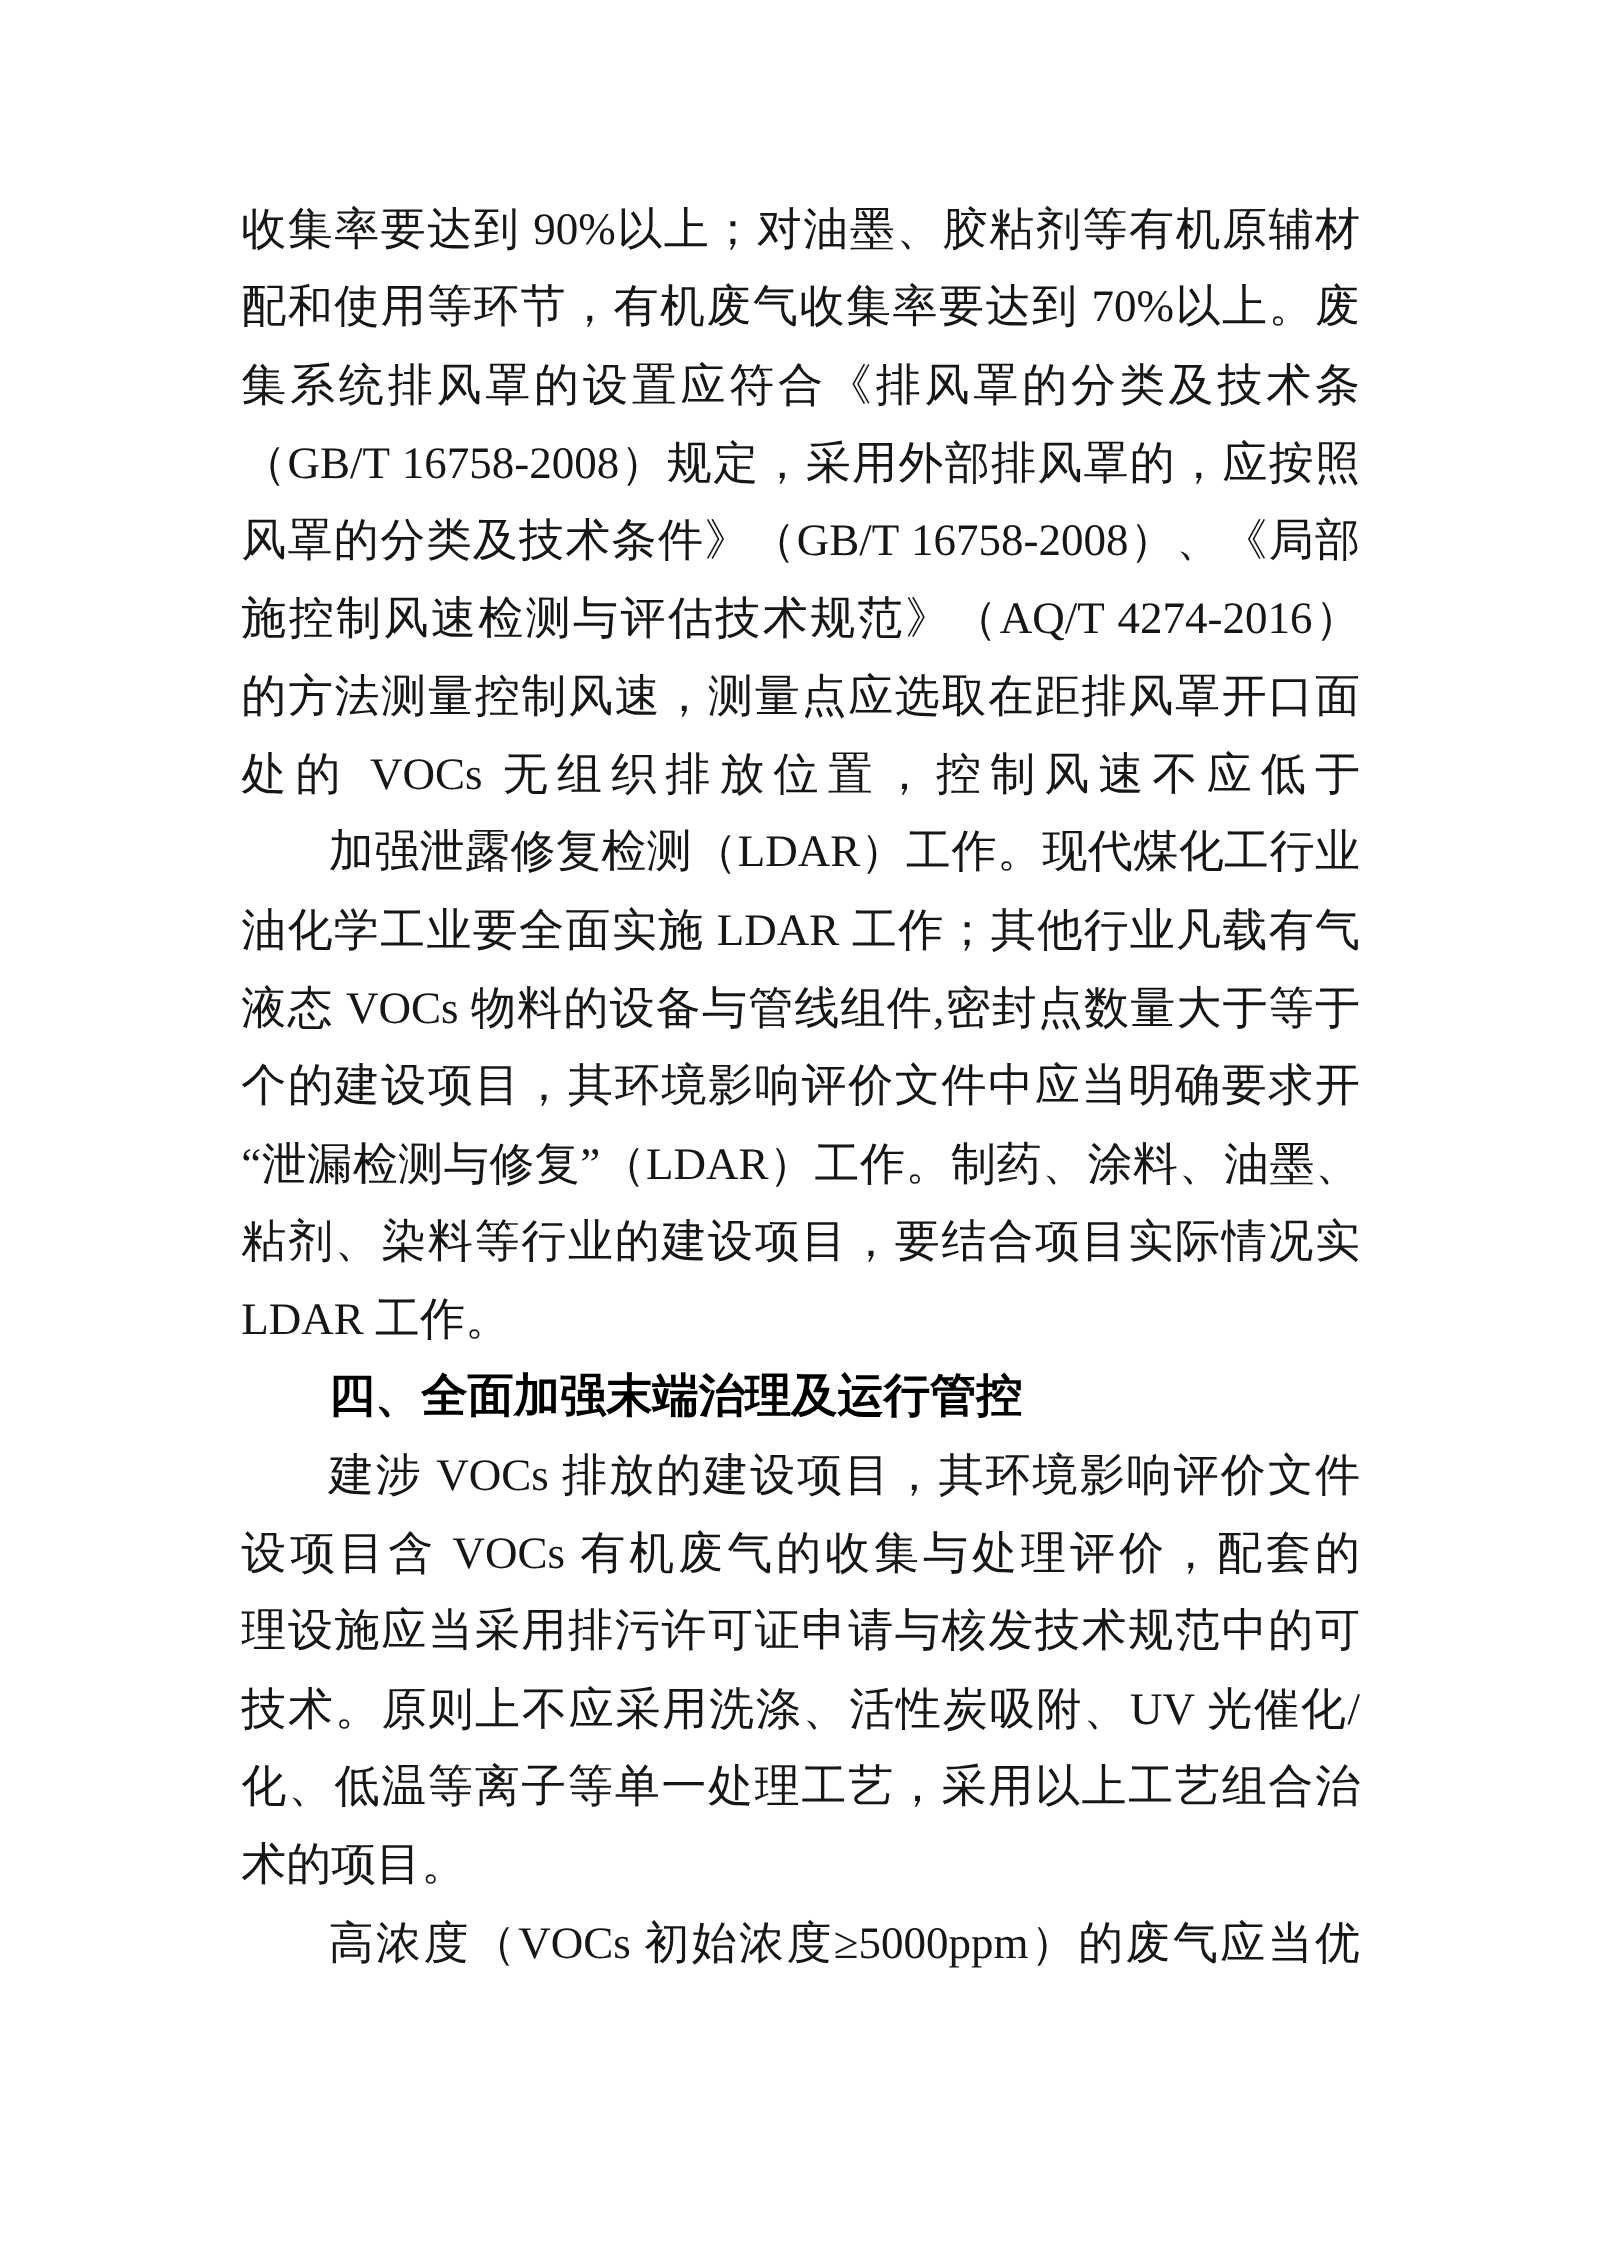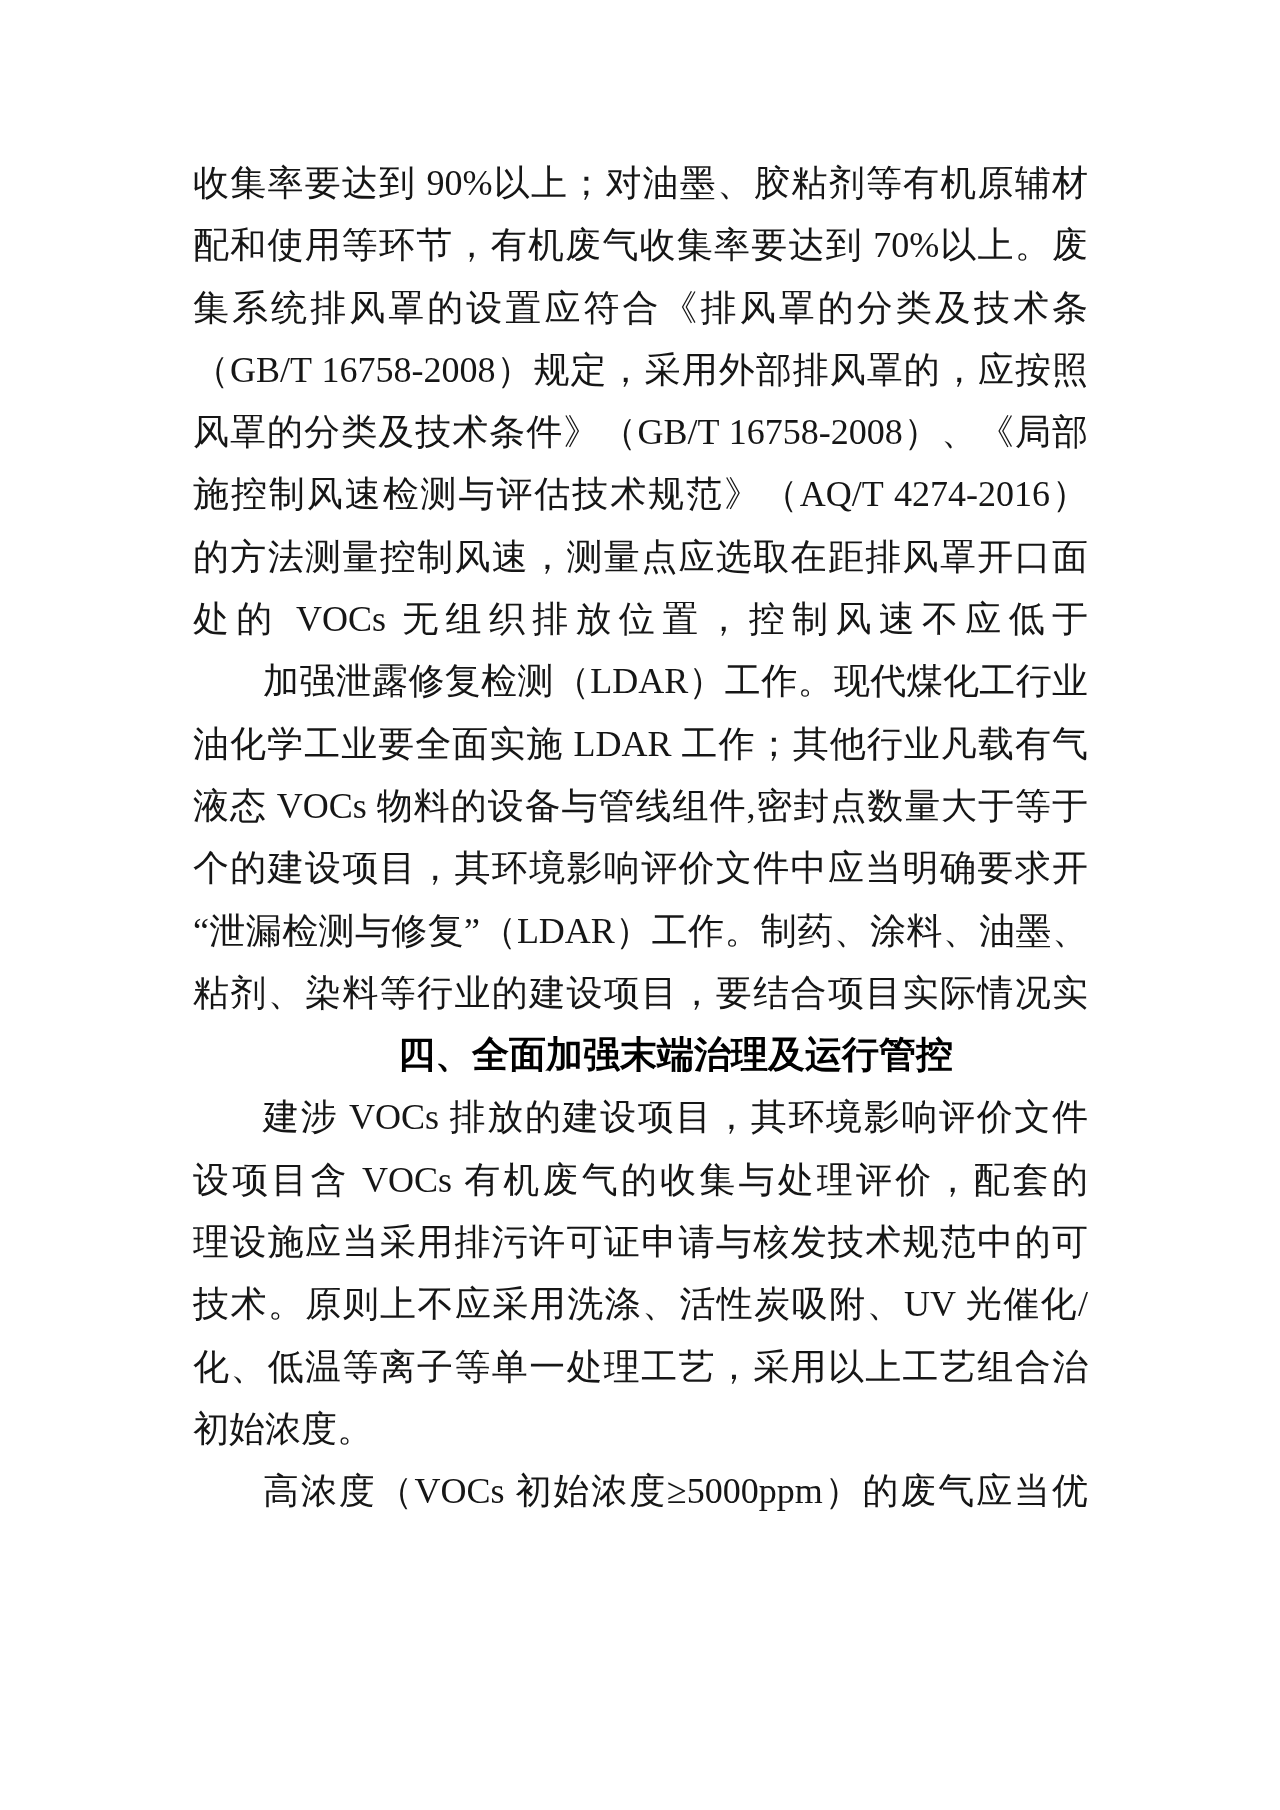--- a/index.html
+++ b/index.html
@@ -39,21 +39,20 @@
   }
   .heading {
     font-family: "Liberation Sans", "DejaVu Sans", sans-serif;
     font-weight: bold;
     font-size: 37px;
     line-height: 62.3px;
     height: 62.3px;
     color: #000000;
     text-indent: 70px;
     overflow: hidden;
-    text-align: center;
   }
 </style>
 </head>
 <body>
 
 <div class="page">
   <div class="content" style="color: rgb(22, 22, 22);">
       <div class="para">
         <div class="line">收集率要达到 90%以上；对油墨、胶粘剂等有机原辅材料调</div>
         <div class="line">配和使用等环节，有机废气收集率要达到 70%以上。废气收</div>
@@ -64,27 +63,28 @@
         <div class="line">的方法测量控制风速，测量点应选取在距排风罩开口面最远</div>
         <div class="line last">处的 VOCs 无组织排放位置，控制风速不应低于 0.3m/s。</div>
       </div>
       <div class="para indent">
         <div class="line">加强泄露修复检测（LDAR）工作。现代煤化工行业和石</div>
         <div class="line">油化学工业要全面实施 LDAR 工作；其他行业凡载有气态、</div>
         <div class="line">液态 VOCs 物料的设备与管线组件,密封点数量大于等于2000</div>
         <div class="line">个的建设项目，其环境影响评价文件中应当明确要求开展</div>
         <div class="line">“泄漏检测与修复”（LDAR）工作。制药、涂料、油墨、胶</div>
         <div class="line">粘剂、染料等行业的建设项目，要结合项目实际情况实施</div>
+        <div class="line last">LDAR 工作。</div>
       </div>
       <div class="heading" style="color: rgb(0, 0, 0);">四、全面加强末端治理及运行管控</div>
       <div class="para indent">
         <div class="line">建涉 VOCs 排放的建设项目，其环境影响评价文件要强化建</div>
         <div class="line">设项目含 VOCs 有机废气的收集与处理评价，配套的 VOCs 治</div>
         <div class="line">理设施应当采用排污许可证申请与核发技术规范中的可行</div>
         <div class="line">技术。原则上不应采用洗涤、活性炭吸附、UV 光催化/光氧</div>
         <div class="line">化、低温等离子等单一处理工艺，采用以上工艺组合治理技</div>
-        <div class="line last">初始浓度。</div>
+        <div class="line last">术的项目。</div>
       </div>
       <div class="para indent">
         <div class="line last">高浓度（VOCs 初始浓度≥5000ppm）的废气应当优先进</div>
       </div>
     </div>
 </div>
 
 </body></html>

